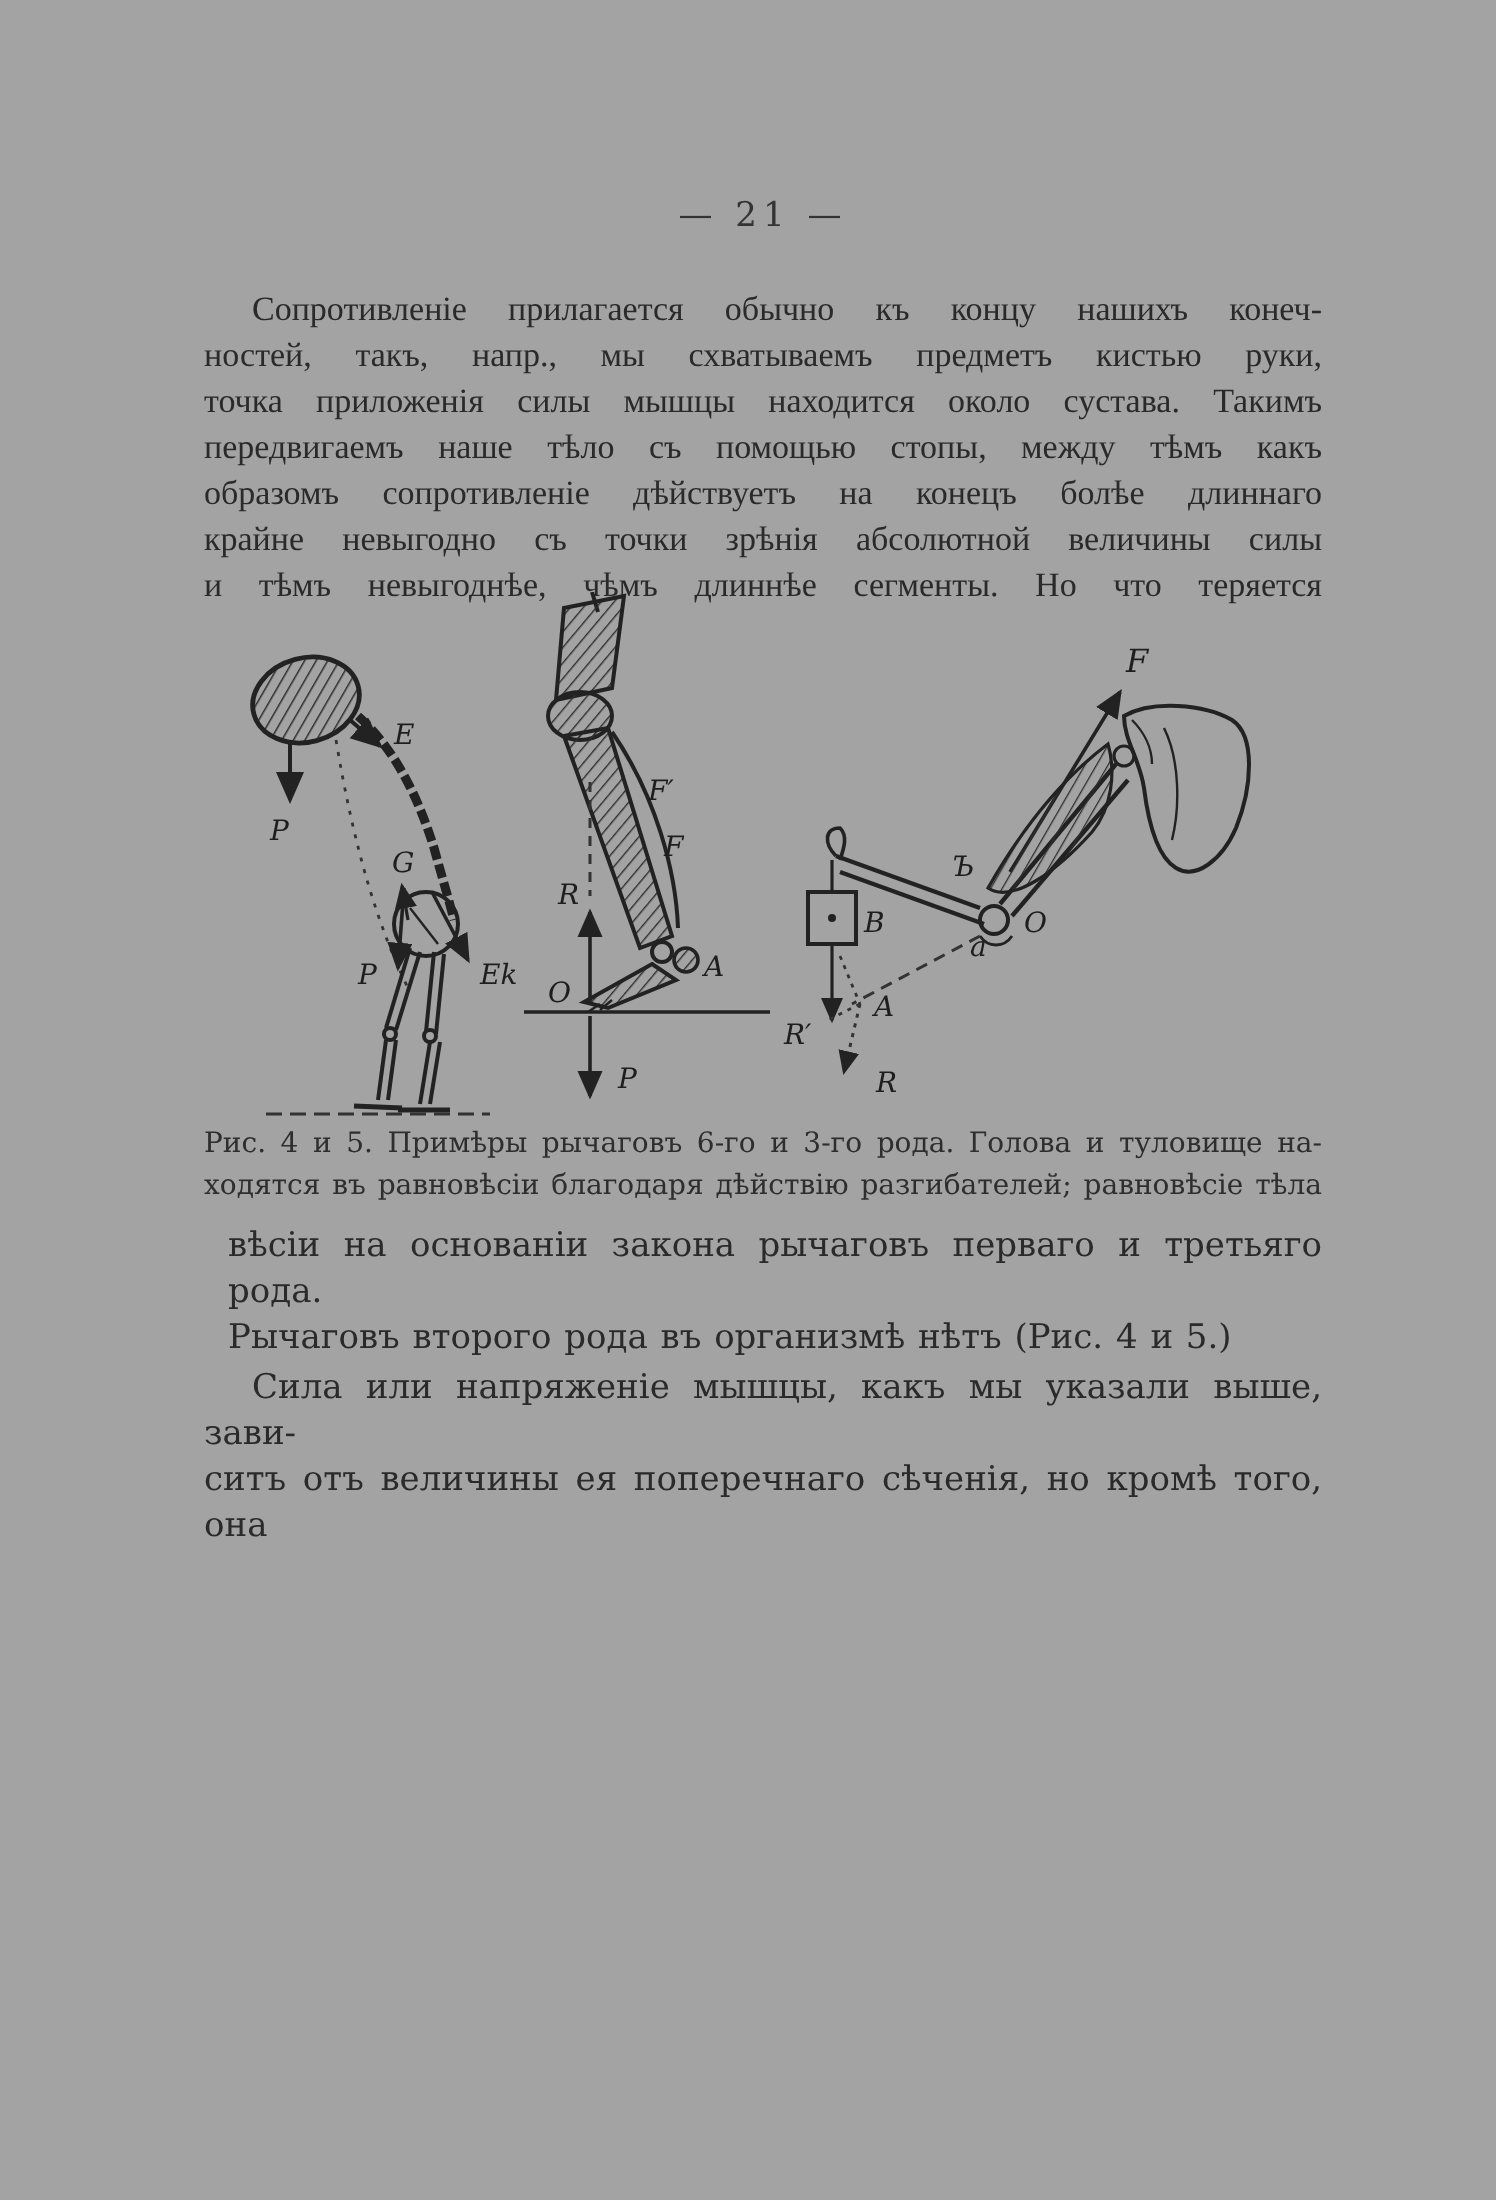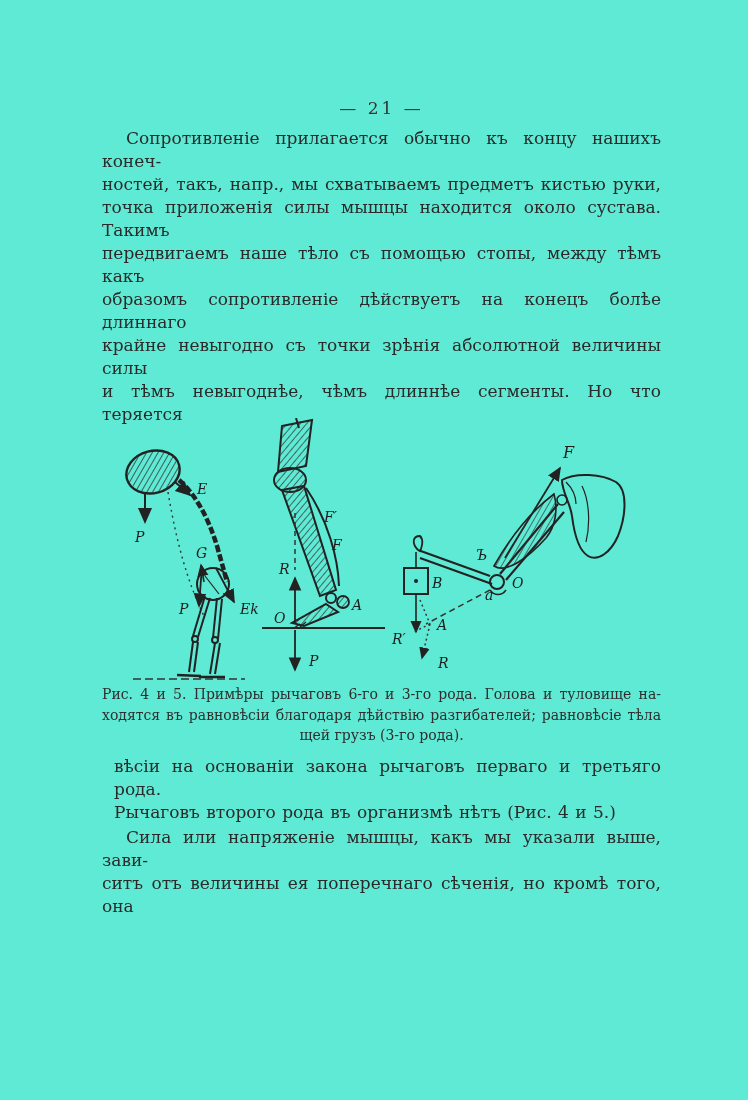--- a/index.html
+++ b/index.html
@@ -3,36 +3,36 @@
 <meta charset="utf-8">
 <style>
   html,body{margin:0;padding:0;}
   body{
     width:748px;height:1100px;
     background:#fdfdfc;
     font-family:"DejaVu Serif","Liberation Serif",serif;
   }
   .page{
     position:relative;width:748px;height:1100px;overflow:hidden;
-    color:#2a2a2a;background:#5eead4;
+    color:#2a2a2a;background:#a3a3a3;
   }
   .content{position:absolute;left:102px;top:0;width:559px;}
   .pagenum{
     margin-top:98px;text-align:center;font-size:17px;
     letter-spacing:3px;color:#333;
   }
   .para{margin:0;}
   .bline{
     font-size:17px;line-height:23px;
     text-align:justify;text-align-last:justify;
     word-spacing:1px;
   }
   .bline.first{text-indent:24px;}
   .bline.plast{text-align-last:left;}
-  .p1{margin-top:9px;}
+  .p1{margin-top:25px;font-family:Liberation Serif, serif;}
   .figures{position:relative;height:262px;margin-top:-8px;}
   .fig{position:absolute;}
   .fig1{left:11px;top:8px;}
   .fig2{left:150px;top:0;}
   .fig3{left:288px;top:10px;}
   .caption{margin-top:4px;}
   .cline{
     font-size:14px;line-height:20.5px;
     text-align:justify;text-align-last:justify;color:#2e2e2e;
   }
@@ -211,21 +211,20 @@
         <g>
           <line x1="40" y1="196" x2="32" y2="230" stroke="#333" stroke-width="1.5" stroke-dasharray="2 3" marker-end="url(#ah3)"></line>
           <text x="48" y="240">R</text>
         </g>
       </svg>
     </div>
 
     <div class="caption">
       <div class="cline">Рис. 4 и 5. Примѣры рычаговъ 6-го и 3-го рода. Голова и туловище на-</div>
       <div class="cline">ходятся въ равновѣсіи благодаря дѣйствію разгибателей; равновѣсіе тѣла</div>
-      <div class="cline clast">щей грузъ (3-го рода).</div>
     </div>
 
     <div class="para p3">
       <div class="bline">вѣсіи на основаніи закона рычаговъ перваго и третьяго рода.</div>
       <div class="bline plast">Рычаговъ второго рода въ организмѣ нѣтъ (Рис. 4 и 5.)</div>
     </div>
 
     <div class="para p4">
       <div class="bline first">Сила или напряженіе мышцы, какъ мы указали выше, зави-</div>
       <div class="bline">ситъ отъ величины ея поперечнаго сѣченія, но кромѣ того, она</div>

